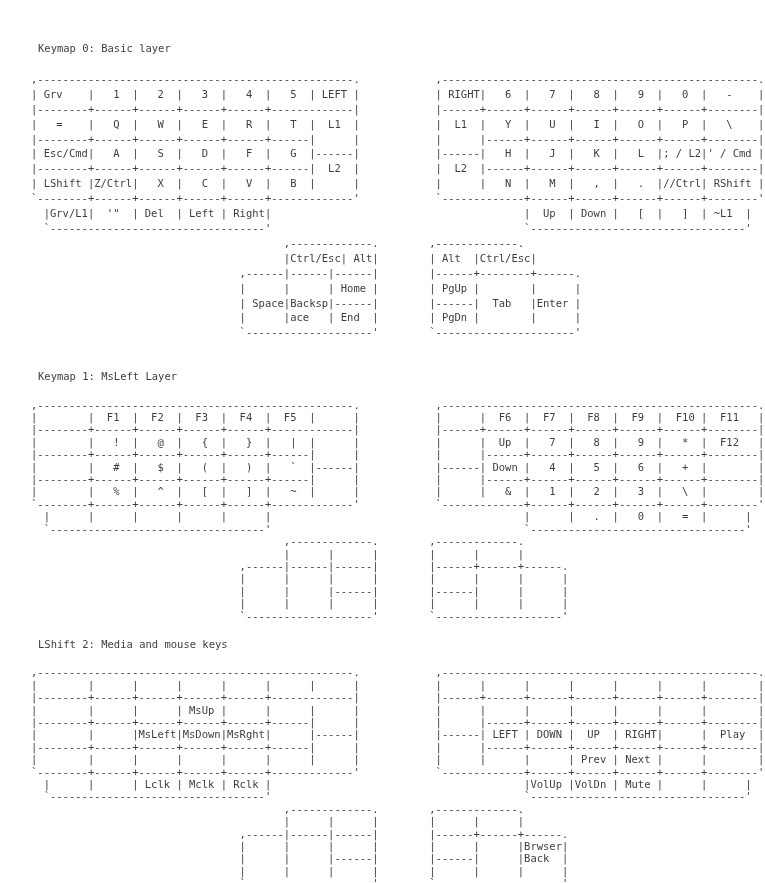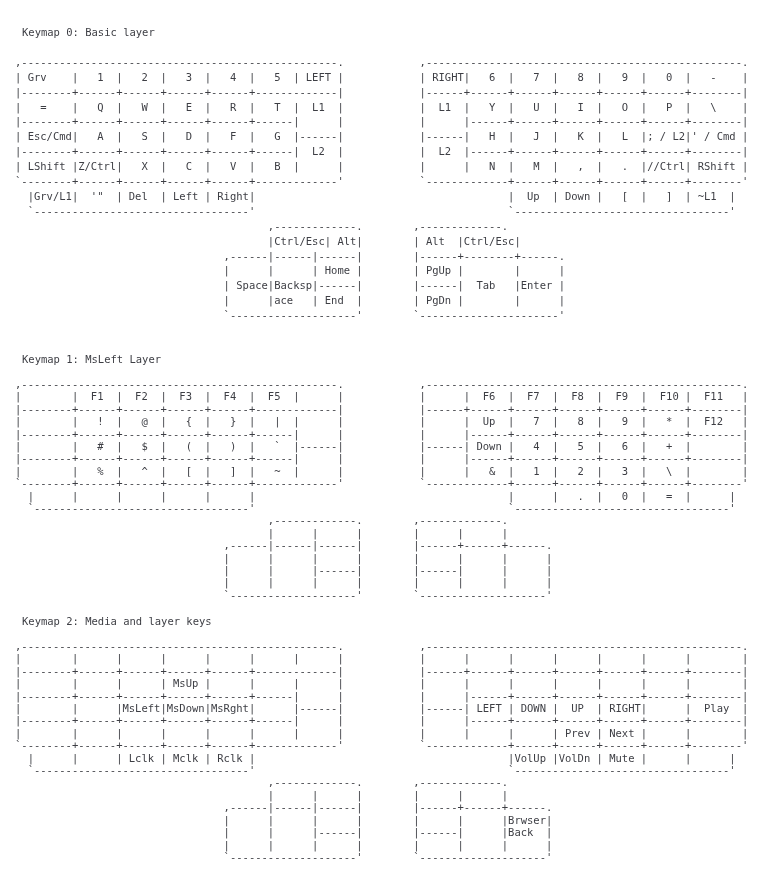--- a/index.html
+++ b/index.html
@@ -16,21 +16,21 @@
     box-sizing: border-box;
     width: 765px;
     height: 883px;
     padding: 25px 0 0 15px;
     font-family: "DejaVu Sans Mono", "Liberation Mono", monospace;
     font-size: 10.5px;
     color: #3d3e44;
     background: #ffffff;
   }
   pre {
-    margin: 0;
+    margin: 16px;
     padding: 0;
     font-family: inherit;
     font-size: inherit;
     line-height: inherit;
     white-space: pre;
   }
   .km-title {
     padding-left: 7px; 
   }
   
@@ -85,21 +85,21 @@
                                         ,-------------.        ,-------------.
                                         |      |      |        |      |      |
                                  ,------|------|------|        |------+------+------.
                                  |      |      |      |        |      |      |      |
                                  |      |      |------|        |------|      |      |
                                  |      |      |      |        |      |      |      |
                                  `--------------------'        `--------------------'</pre>
   </div>
 
   <div class="kb kb2">
-    <pre class="km-title">Keymap 2: Media and layer keys</pre>
+    <pre class="km-title">LShift 2: Media and mouse keys</pre>
     <pre class="km-art">,--------------------------------------------------.            ,--------------------------------------------------.
 |        |      |      |      |      |      |      |            |      |      |      |      |      |      |        |
 |--------+------+------+------+------+-------------|            |------+------+------+------+------+------+--------|
 |        |      |      | MsUp |      |      |      |            |      |      |      |      |      |      |        |
 |--------+------+------+------+------+------|      |            |      |------+------+------+------+------+--------|
 |        |      |MsLeft|MsDown|MsRght|      |------|            |------| LEFT | DOWN |  UP  | RIGHT|      |  Play  |
 |--------+------+------+------+------+------|      |            |      |------+------+------+------+------+--------|
 |        |      |      |      |      |      |      |            |      |      |      | Prev | Next |      |        |
 `--------+------+------+------+------+-------------'            `-------------+------+------+------+------+--------'
   |      |      | Lclk | Mclk | Rclk |                                        |VolUp |VolDn | Mute |      |      |

